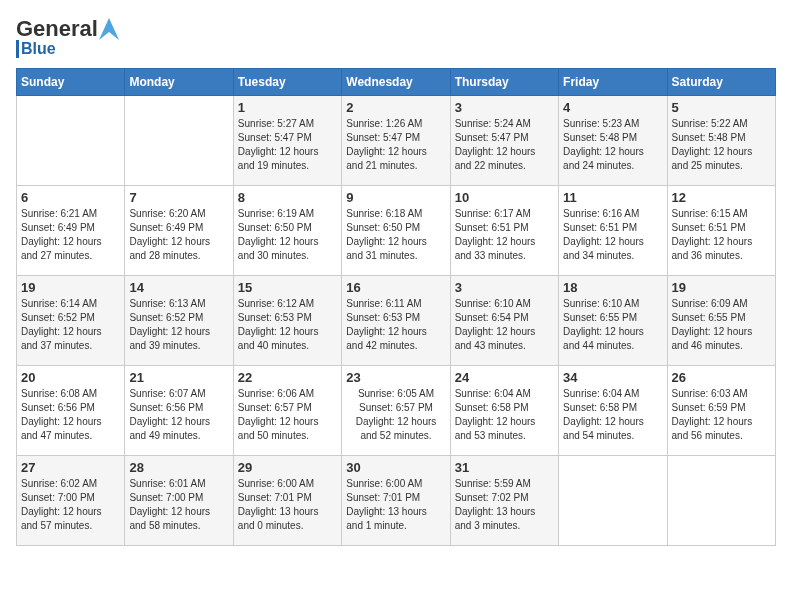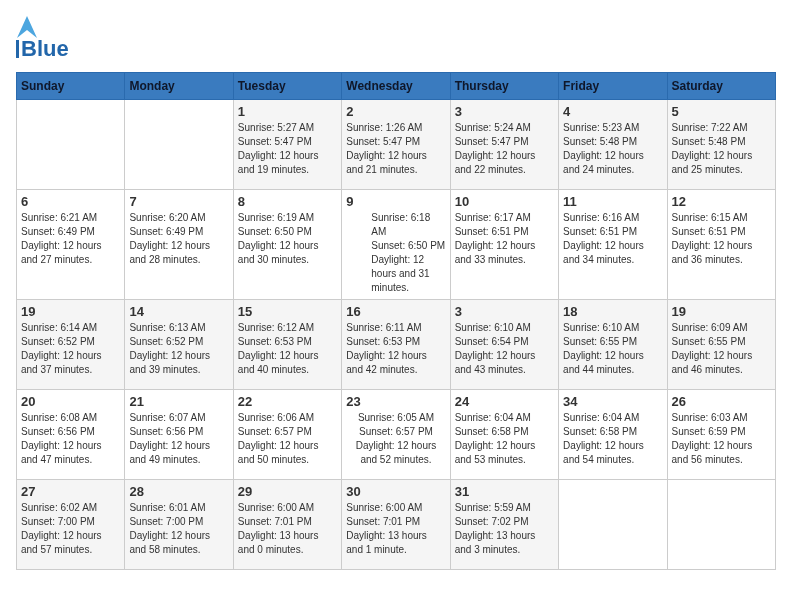--- a/index.html
+++ b/index.html
@@ -38,21 +38,21 @@
       font-weight: normal;
       color: #555;
     }
     table {
       width: 100%;
       border-collapse: collapse;
       font-size: 11px;
     }
     thead tr th {
       background: #3a7bbf;
-      color: #0f172a;
+      color: #ffffff;
       font-weight: bold;
       font-size: 12px;
       padding: 6px 4px;
       text-align: left;
       border: 1px solid #2a6aae;
     }
     tbody tr td {
       border: 1px solid #ccc;
       vertical-align: top;
       padding: 4px;
@@ -78,27 +78,28 @@
     .empty-cell {
       background: #fff !important;
     }
   </style>
 </head>
 <body>
 
 <div class="header">
   <div class="logo">
     <div class="logo-line">
+      <span style="font-size:22px; font-weight:bold; color:#333;">General</span>
       <svg width="20" height="22" viewBox="0 0 20 22" style="margin-left:1px;">
         <polygon points="0,22 10,0 20,22 10,14" fill="#4da6df"></polygon>
       </svg>
     </div>
     <div style="display:flex; align-items:center; margin-top:-2px;">
       <div style="width:3px; height:18px; background:#2266aa; margin-right:2px;"></div>
-      <span style="font-size:22px; font-weight:bold; color:#2266aa;">Blue</span>
+      <span style="font-size:16px; font-weight:bold; color:#2266aa;">Blue</span>
     </div>
   </div>
   <div class="title-block">
     <h1></h1>
     <h2></h2>
   </div>
 </div>
 
 <table>
   <thead>
@@ -135,21 +136,21 @@
 Daylight: 12 hours and 22 minutes.</div>
         </td>
         <td>
           <span class="day-number">4</span>
           <div class="cell-text" style="white-space: pre-line;">Sunrise: 5:23 AM
 Sunset: 5:48 PM
 Daylight: 12 hours and 24 minutes.</div>
         </td>
         <td>
           <span class="day-number">5</span>
-          <div class="cell-text" style="white-space: pre-line;">Sunrise: 7:22 AM
+          <div class="cell-text" style="white-space: pre-line;">Sunrise: 5:22 AM
 Sunset: 5:48 PM
 Daylight: 12 hours and 25 minutes.</div>
         </td>
       </tr>
       <tr>
         <td>
           <span class="day-number">6</span>
           <div class="cell-text" style="white-space: pre-line;">Sunrise: 6:21 AM
 Sunset: 6:49 PM
 Daylight: 12 hours and 27 minutes.</div>
@@ -161,21 +162,21 @@
 Daylight: 12 hours and 28 minutes.</div>
         </td>
         <td>
           <span class="day-number">8</span>
           <div class="cell-text" style="white-space: pre-line;">Sunrise: 6:19 AM
 Sunset: 6:50 PM
 Daylight: 12 hours and 30 minutes.</div>
         </td>
         <td>
           <span class="day-number">9</span>
-          <div class="cell-text" style="white-space: pre-line; margin-left: 25px;">Sunrise: 6:18 AM
+          <div class="cell-text" style="white-space: pre-line;">Sunrise: 6:18 AM
 Sunset: 6:50 PM
 Daylight: 12 hours and 31 minutes.</div>
         </td>
         <td>
           <span class="day-number">10</span>
           <div class="cell-text" style="white-space: pre-line;">Sunrise: 6:17 AM
 Sunset: 6:51 PM
 Daylight: 12 hours and 33 minutes.</div>
         </td>
         <td>

